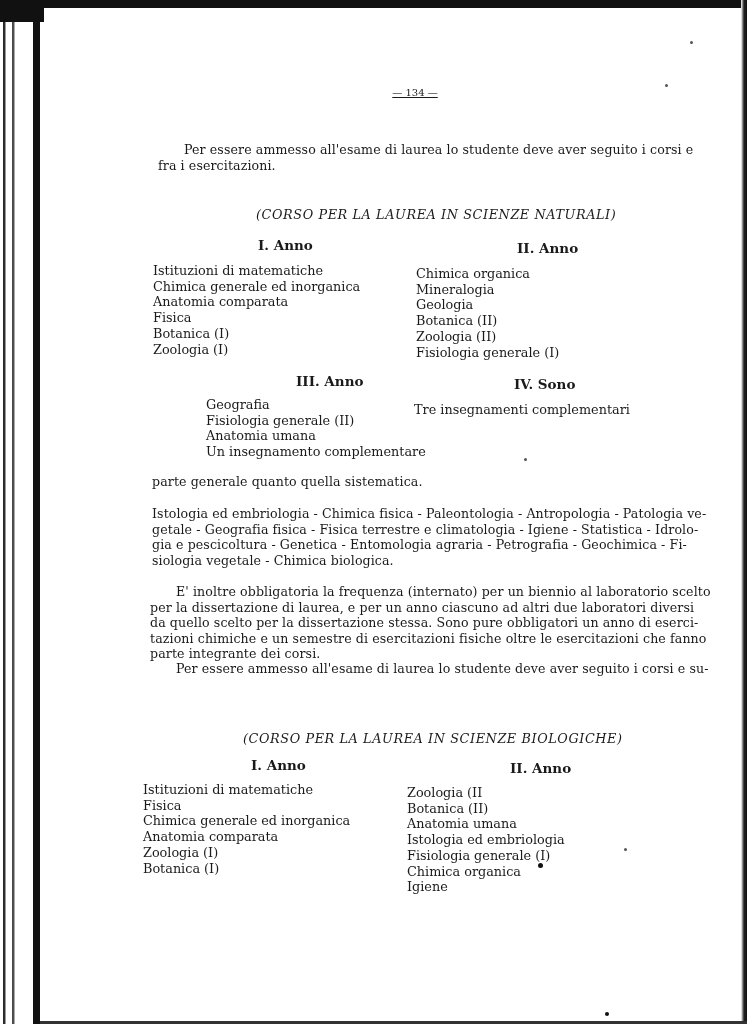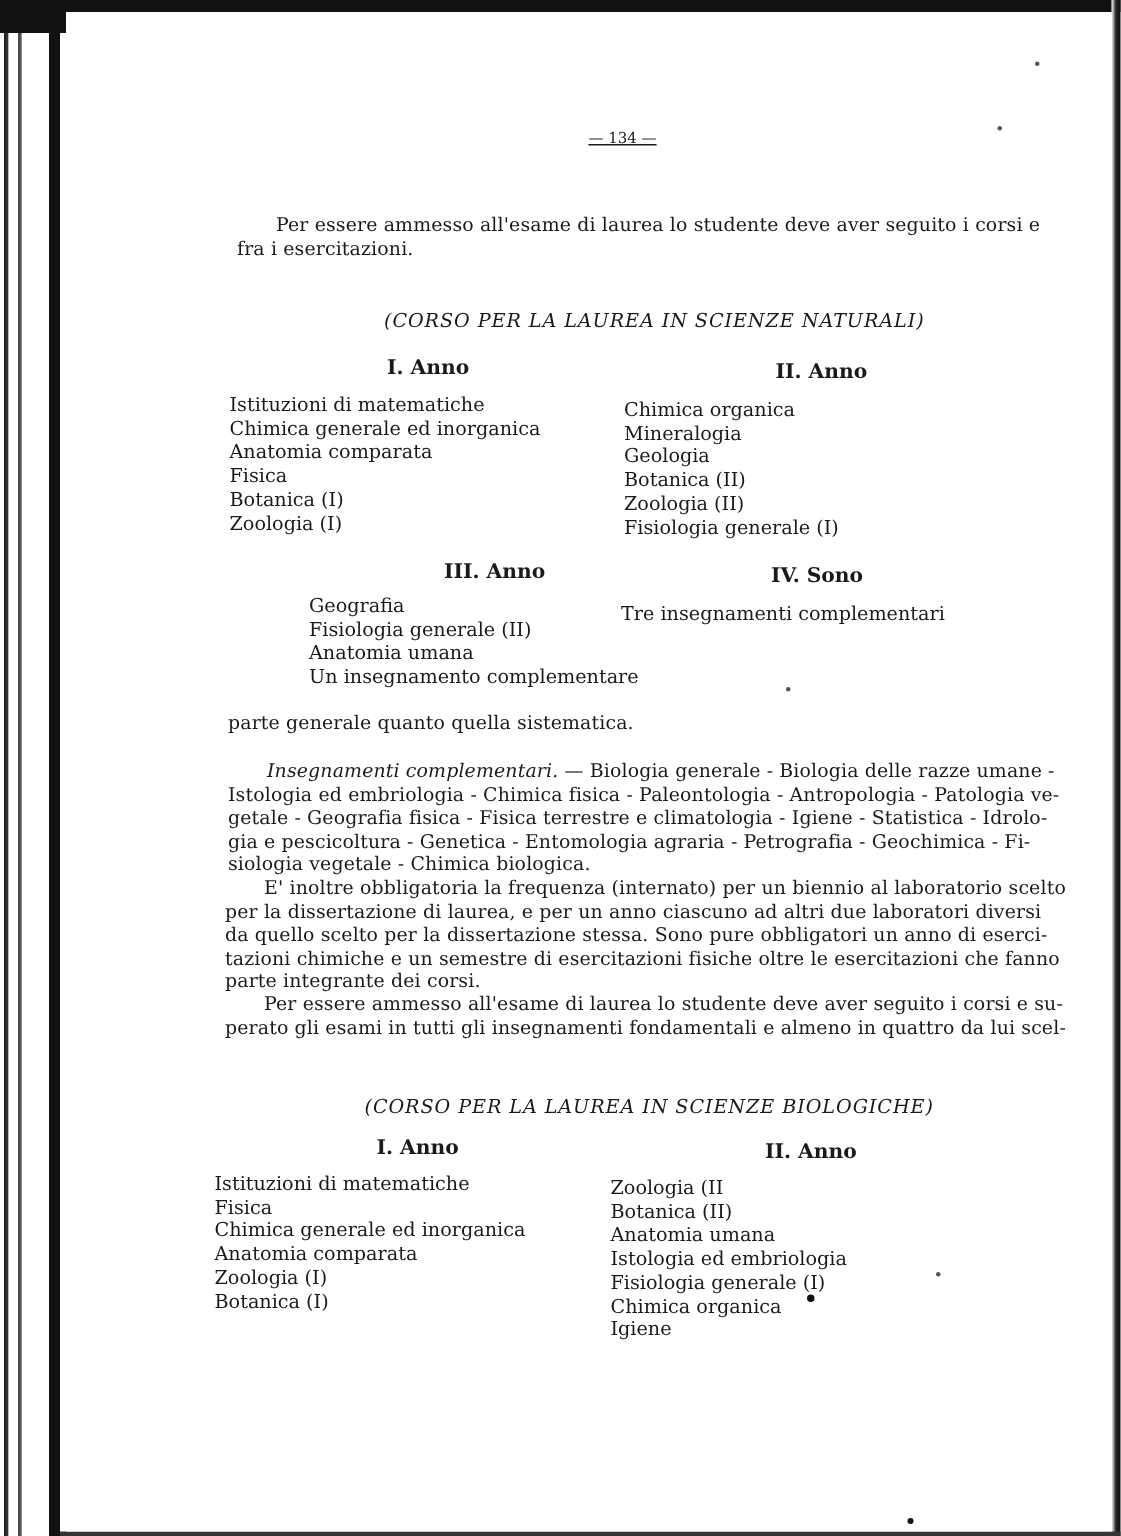--- a/index.html
+++ b/index.html
@@ -100,38 +100,36 @@
 
 <div class="list" style="left:414px; top:402px;">
   <div>Tre insegnamenti complementari</div>
 </div>
 
 <div class="para" style="left:152px; top:474px; width:526px;">
   <span class="line last">parte generale quanto quella sistematica.</span>
 </div>
 
 <div class="para" style="left:152px; top:506px; width:526px;">
-  <span class="line indent"><span class="it">Insegnamenti complementari.</span><span> — Biologia generale - Biologia delle razze umane -</span></span>
   <span class="line">Istologia ed embriologia - Chimica fisica - Paleontologia - Antropologia - Patologia ve-</span>
   <span class="line">getale - Geografia fisica - Fisica terrestre e climatologia - Igiene - Statistica - Idrolo-</span>
   <span class="line">gia e pescicoltura - Genetica - Entomologia agraria - Petrografia - Geochimica - Fi-</span>
   <span class="line last">siologia vegetale - Chimica biologica.</span>
 </div>
 
 <div class="para" style="left:150px; top:584px; width:528px;">
   <span class="line indent">E' inoltre obbligatoria la frequenza (internato) per un biennio al laboratorio scelto</span>
   <span class="line">per la dissertazione di laurea, e per un anno ciascuno ad altri due laboratori diversi</span>
   <span class="line">da quello scelto per la dissertazione stessa. Sono pure obbligatori un anno di eserci-</span>
   <span class="line">tazioni chimiche e un semestre di esercitazioni fisiche oltre le esercitazioni che fanno</span>
   <span class="line last">parte integrante dei corsi.</span>
 </div>
 
 <div class="para" style="left:150px; top:661px; width:528px;">
   <span class="line indent">Per essere ammesso all'esame di laurea lo studente deve aver seguito i corsi e su-</span>
-  <span class="line">perato gli esami in tutti gli insegnamenti fondamentali e almeno in quattro da lui scel-</span>
 </div>
 
 <div class="heading" style="left:243px; top:731px;">(CORSO PER LA LAUREA IN SCIENZE BIOLOGICHE)</div>
 
 <div class="anno" style="left:251px; top:757px;">I. Anno</div>
 <div class="anno" style="left:510px; top:760px;">II. Anno</div>
 
 <div class="list" style="left:143px; top:782px;">
   <div>Istituzioni di matematiche</div>
   <div>Fisica</div>

